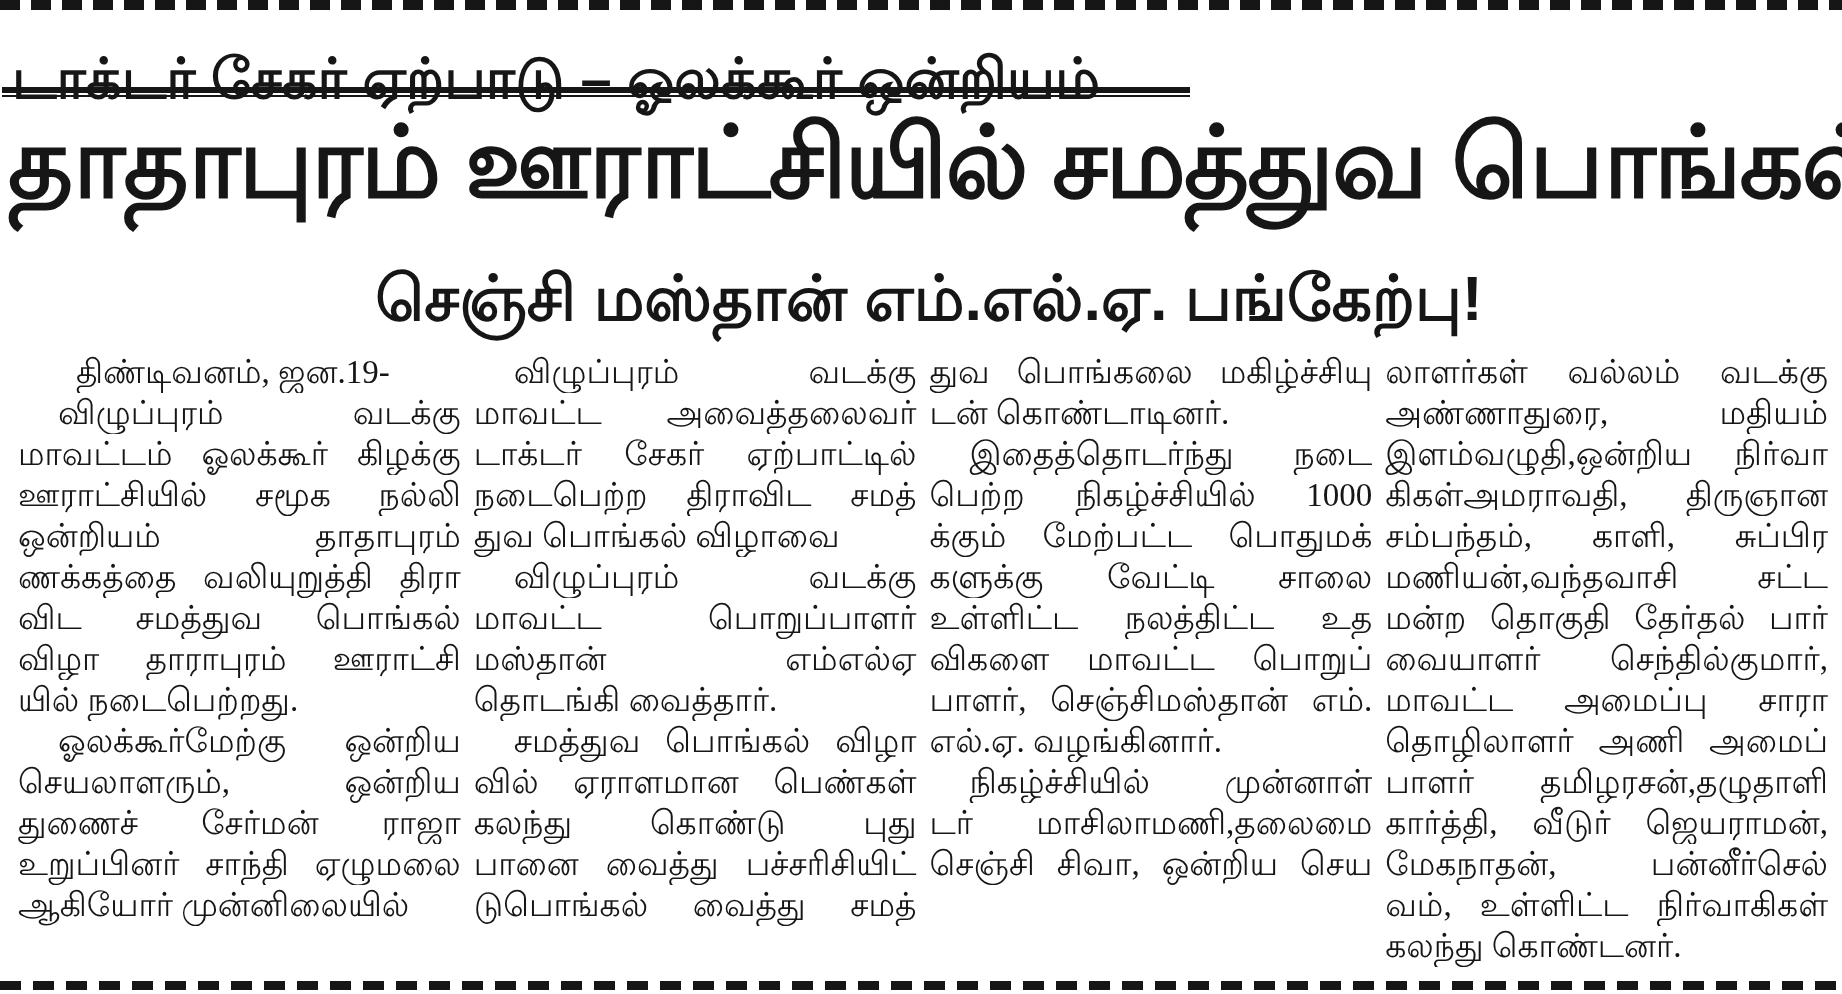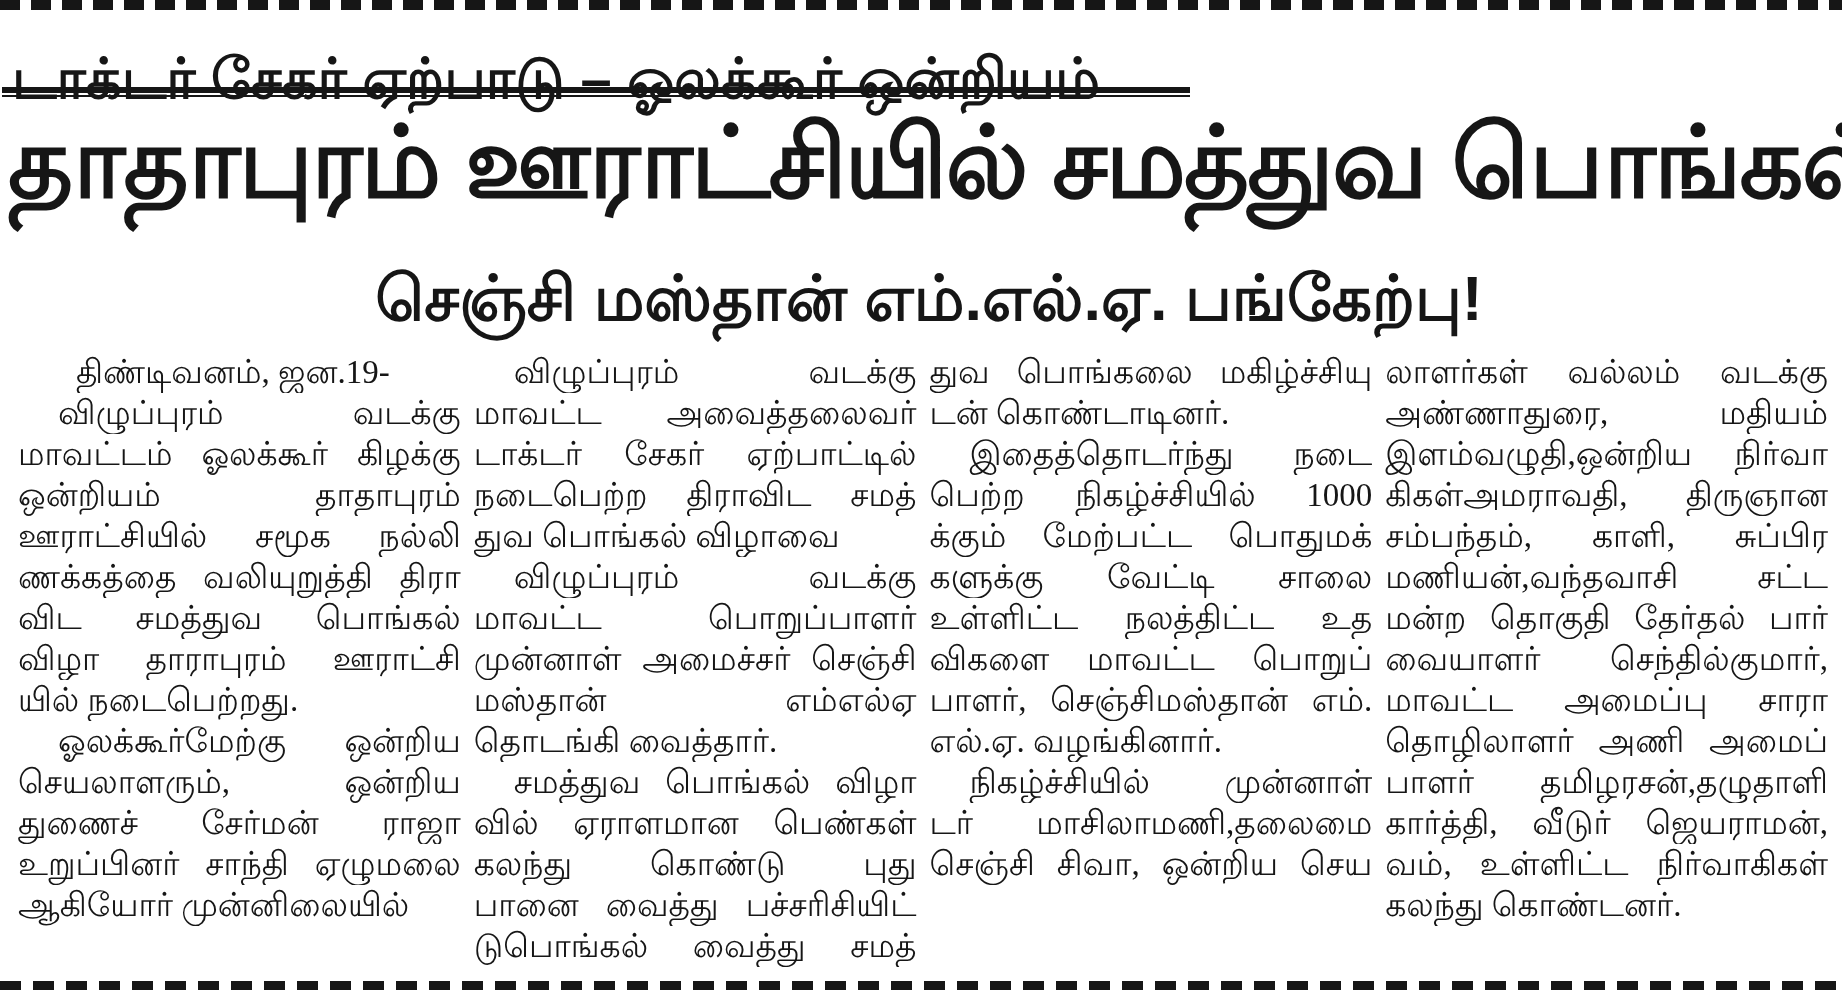--- a/index.html
+++ b/index.html
@@ -69,41 +69,40 @@
   <div class="kicker-underline"></div>
 
   <h1 class="headline">தாதாபுரம் ஊராட்சியில் சமத்துவ பொங்கல் விழா!</h1>
   <h2 class="subheadline">செஞ்சி மஸ்தான் எம்.எல்.ஏ. பங்கேற்பு!</h2>
 
   <div class="body-area">
     <div class="col">
         <div class="ln end ind2">திண்டிவனம், ஜன.19-</div>
         <div class="ln ind">விழுப்புரம் வடக்கு</div>
         <div class="ln">மாவட்டம் ஓலக்கூர் கிழக்கு</div>
+        <div class="ln">ஊராட்சியில் சமூக நல்லி</div>
         <div class="ln">ஒன்றியம் தாதாபுரம்</div>
-        <div class="ln">ஊராட்சியில் சமூக நல்லி</div>
         <div class="ln">ணக்கத்தை வலியுறுத்தி திரா</div>
         <div class="ln">விட சமத்துவ பொங்கல்</div>
         <div class="ln">விழா தாராபுரம் ஊராட்சி</div>
         <div class="ln end">யில் நடைபெற்றது.</div>
         <div class="ln ind">ஓலக்கூர்மேற்கு ஒன்றிய</div>
         <div class="ln">செயலாளரும், ஒன்றிய</div>
         <div class="ln">துணைச் சேர்மன் ராஜா</div>
         <div class="ln">உறுப்பினர் சாந்தி ஏழுமலை</div>
         <div class="ln end">ஆகியோர் முன்னிலையில்</div>
       </div>
     <div class="col">
         <div class="ln ind">விழுப்புரம் வடக்கு</div>
         <div class="ln">மாவட்ட அவைத்தலைவர்</div>
         <div class="ln">டாக்டர் சேகர் ஏற்பாட்டில்</div>
         <div class="ln">நடைபெற்ற திராவிட சமத்</div>
         <div class="ln end">துவ பொங்கல் விழாவை</div>
         <div class="ln ind">விழுப்புரம் வடக்கு</div>
         <div class="ln">மாவட்ட பொறுப்பாளர்</div>
-        <div class="ln">முன்னாள் அமைச்சர் செஞ்சி</div>
         <div class="ln">மஸ்தான் எம்எல்ஏ</div>
         <div class="ln end">தொடங்கி வைத்தார்.</div>
         <div class="ln ind">சமத்துவ பொங்கல் விழா</div>
         <div class="ln">வில் ஏராளமான பெண்கள்</div>
         <div class="ln">கலந்து கொண்டு புது</div>
         <div class="ln">பானை வைத்து பச்சரிசியிட்</div>
         <div class="ln">டுபொங்கல் வைத்து சமத்</div>
       </div>
     <div class="col">
         <div class="ln">துவ பொங்கலை மகிழ்ச்சியு</div>
@@ -126,19 +125,20 @@
         <div class="ln">இளம்வழுதி,ஒன்றிய நிர்வா</div>
         <div class="ln">கிகள்அமராவதி, திருஞான</div>
         <div class="ln">சம்பந்தம், காளி, சுப்பிர</div>
         <div class="ln">மணியன்,வந்தவாசி சட்ட</div>
         <div class="ln">மன்ற தொகுதி தேர்தல் பார்</div>
         <div class="ln">வையாளர் செந்தில்குமார்,</div>
         <div class="ln">மாவட்ட அமைப்பு சாரா</div>
         <div class="ln">தொழிலாளர் அணி அமைப்</div>
         <div class="ln">பாளர் தமிழரசன்,தழுதாளி</div>
         <div class="ln">கார்த்தி, வீடுர் ஜெயராமன்,</div>
+        <div class="ln">மேகநாதன், பன்னீர்செல்</div>
         <div class="ln">வம், உள்ளிட்ட நிர்வாகிகள்</div>
         <div class="ln end">கலந்து கொண்டனர்.</div>
       </div>
   </div>
 
   <div class="rule-bottom"></div>
 </div>
 
 </body></html>

